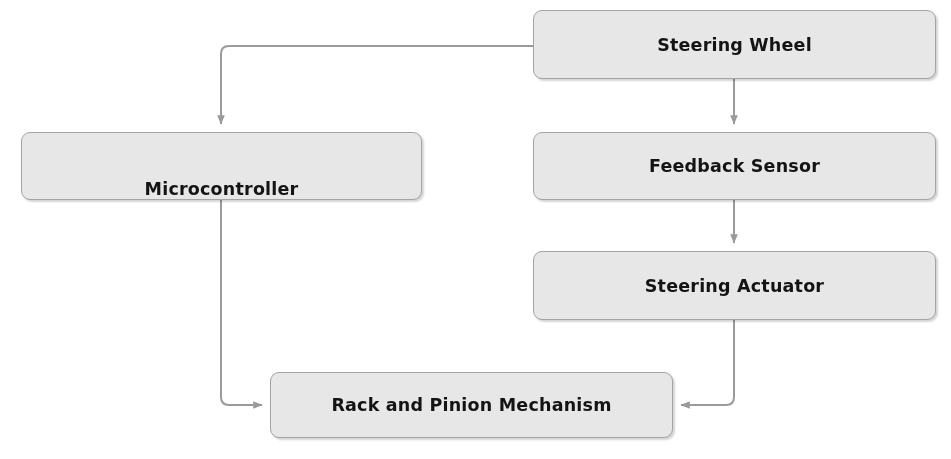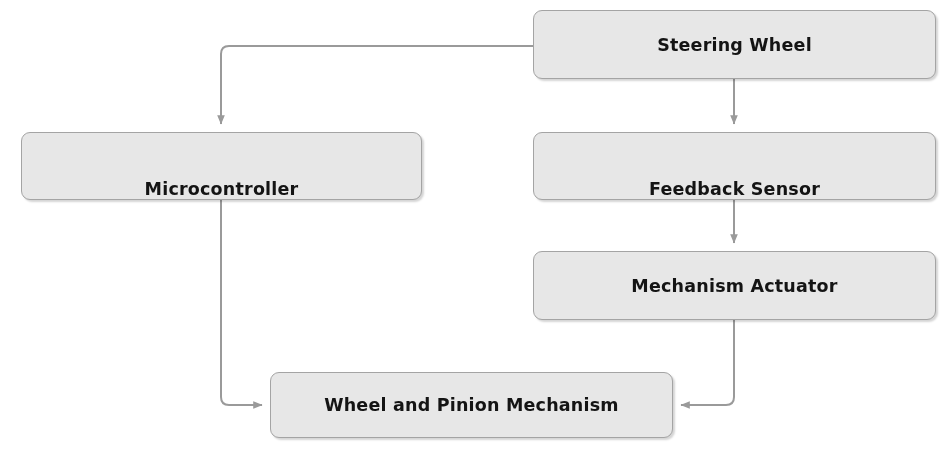--- a/index.html
+++ b/index.html
@@ -37,21 +37,21 @@
   .node-label {
     color: #141414;
     font-size: 17.5px;
     font-weight: bold;
     letter-spacing: 0.2px;
     white-space: nowrap;
     text-align: center;
   }
   #node-steering-wheel { left: 533px; top: 10px;  width: 403px; height: 69px; }
   #node-microcontroller { left: 21px;  top: 132px; width: 401px; height: 68px; align-items: flex-end; }
-  #node-feedback-sensor { left: 533px; top: 132px; width: 403px; height: 68px; align-items: flex-end; }
+  #node-feedback-sensor { left: 533px; top: 132px; width: 403px; height: 68px; }
   #node-feedback-actuator { left: 533px; top: 251px; width: 403px; height: 69px; }
   #node-rack-pinion { left: 270px; top: 372px; width: 403px; height: 66px; }
 </style>
 </head>
 <body>
 
 <div id="diagram-canvas">
 
   <svg id="connectors-layer" width="951" height="459" viewBox="0 0 951 459" xmlns="http://www.w3.org/2000/svg">
     <defs>
@@ -79,20 +79,20 @@
 
   <div class="node" id="node-microcontroller">
     <span class="node-label">Microcontroller</span>
   </div>
 
   <div class="node" id="node-feedback-sensor">
     <span class="node-label">Feedback Sensor</span>
   </div>
 
   <div class="node" id="node-feedback-actuator">
-    <span class="node-label">Mechanism Actuator</span>
+    <span class="node-label">Steering Actuator</span>
   </div>
 
   <div class="node" id="node-rack-pinion">
-    <span class="node-label">Wheel and Pinion Mechanism</span>
+    <span class="node-label">Rack and Pinion Mechanism</span>
   </div>
 
 </div>
 
 </body></html>

